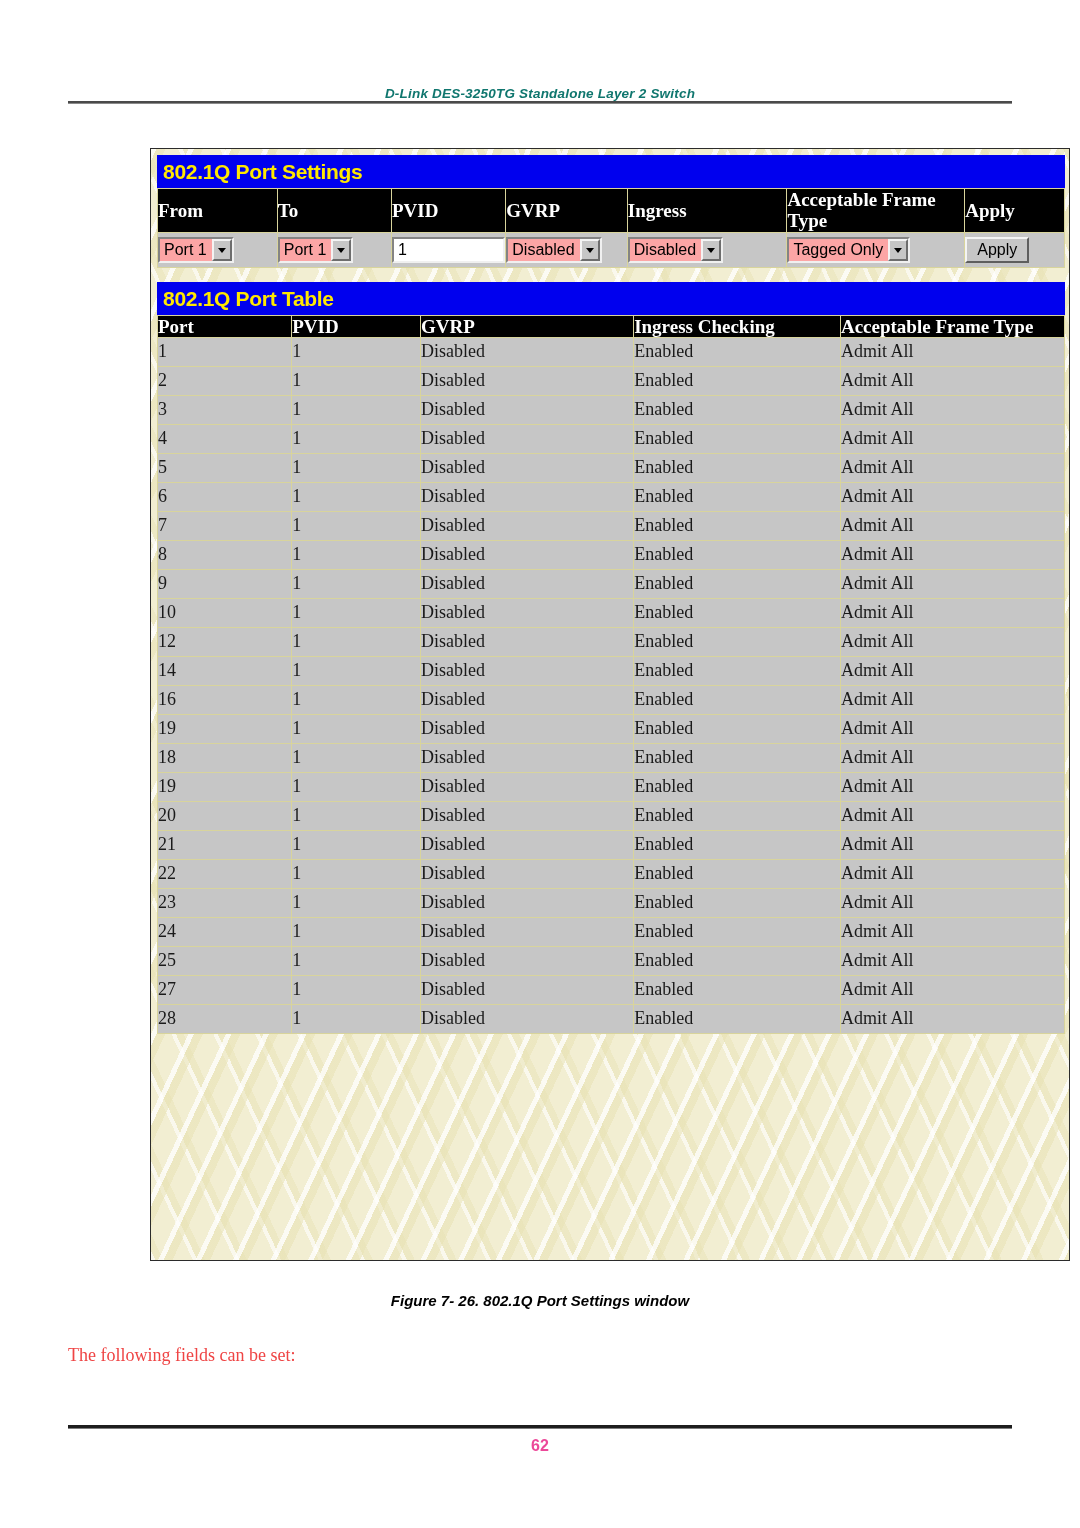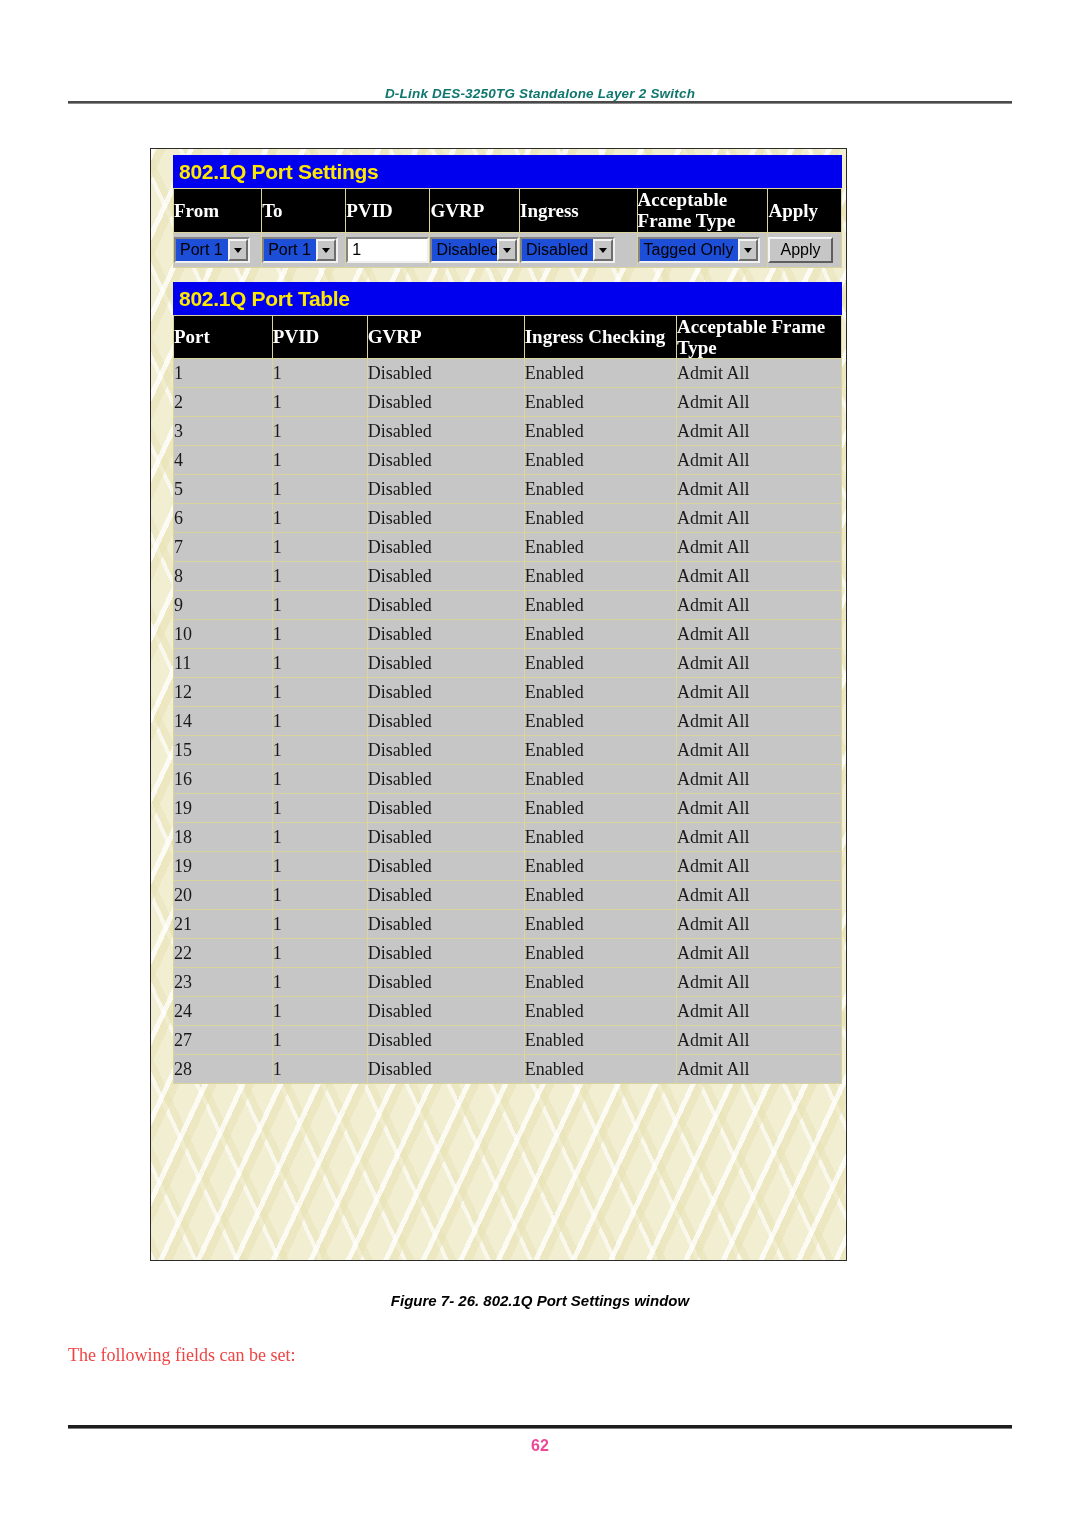--- a/index.html
+++ b/index.html
@@ -41,35 +41,35 @@
     height: 0;
     border-top: 2px solid #4a4a4a;
     border-bottom: 1px solid #8a8a8a;
   }
 
   
   .shot {
     position: absolute;
     left: 150px;
     top: 148px;
-    width: 697px;
+    width: 920px;
     height: 1113px;
     border: 1px solid #2b2b2b;
     box-sizing: border-box;
     background-color: #f2eed2;
     background-image:
       repeating-linear-gradient(115deg,
         rgba(255,255,255,0.75) 0px, rgba(255,255,255,0.75) 5px,
         rgba(232,226,180,0.55) 5px, rgba(232,226,180,0.55) 13px,
         rgba(255,255,255,0.0) 13px, rgba(255,255,255,0.0) 34px),
       repeating-linear-gradient(65deg,
         rgba(255,255,255,0.6) 0px, rgba(255,255,255,0.6) 4px,
         rgba(230,224,175,0.4) 4px, rgba(230,224,175,0.4) 11px,
         rgba(255,255,255,0.0) 11px, rgba(255,255,255,0.0) 38px);
-    padding: 6px 4px 4px 22px;
+    padding: 6px 4px 4px 6px;
   }
 
   
   .titlebar {
     background: #0000ee;
     height: 33px;
     line-height: 33px;
     padding-left: 6px;
     box-sizing: border-box;
   }
@@ -118,21 +118,21 @@
   
   td.fcell {
     background: #c6c6c6;
     padding: 3px 4px 3px 5px;
     height: 34px;
   }
 
   .select-box {
     display: inline-flex;
     align-items: stretch;
-    background: #1d4ed8;
+    background: #fca5a5;
     border: 2px solid;
     border-color: #848484 #f0f0f0 #f0f0f0 #848484;
     height: 26px;
     box-sizing: border-box;
     max-width: 100%;
   }
   .select-label {
     font-family: "Liberation Sans", sans-serif;
     font-size: 16px;
     color: #000000;
@@ -408,48 +408,34 @@
           <td class="dcell">Admit All</td>
         </tr>
         <tr>
           <td class="dcell">10</td>
           <td class="dcell">1</td>
           <td class="dcell">Disabled</td>
           <td class="dcell">Enabled</td>
           <td class="dcell">Admit All</td>
         </tr>
         <tr>
-          <td class="dcell">11</td>
-          <td class="dcell">1</td>
-          <td class="dcell">Disabled</td>
-          <td class="dcell">Enabled</td>
-          <td class="dcell">Admit All</td>
-        </tr>
-        <tr>
           <td class="dcell">12</td>
           <td class="dcell">1</td>
           <td class="dcell">Disabled</td>
           <td class="dcell">Enabled</td>
           <td class="dcell">Admit All</td>
         </tr>
         <tr>
           <td class="dcell">14</td>
           <td class="dcell">1</td>
           <td class="dcell">Disabled</td>
           <td class="dcell">Enabled</td>
           <td class="dcell">Admit All</td>
         </tr>
         <tr>
-          <td class="dcell">15</td>
-          <td class="dcell">1</td>
-          <td class="dcell">Disabled</td>
-          <td class="dcell">Enabled</td>
-          <td class="dcell">Admit All</td>
-        </tr>
-        <tr>
           <td class="dcell">16</td>
           <td class="dcell">1</td>
           <td class="dcell">Disabled</td>
           <td class="dcell">Enabled</td>
           <td class="dcell">Admit All</td>
         </tr>
         <tr>
           <td class="dcell">19</td>
           <td class="dcell">1</td>
           <td class="dcell">Disabled</td>
@@ -493,20 +479,27 @@
         </tr>
         <tr>
           <td class="dcell">23</td>
           <td class="dcell">1</td>
           <td class="dcell">Disabled</td>
           <td class="dcell">Enabled</td>
           <td class="dcell">Admit All</td>
         </tr>
         <tr>
           <td class="dcell">24</td>
+          <td class="dcell">1</td>
+          <td class="dcell">Disabled</td>
+          <td class="dcell">Enabled</td>
+          <td class="dcell">Admit All</td>
+        </tr>
+        <tr>
+          <td class="dcell">25</td>
           <td class="dcell">1</td>
           <td class="dcell">Disabled</td>
           <td class="dcell">Enabled</td>
           <td class="dcell">Admit All</td>
         </tr>
         <tr>
           <td class="dcell">27</td>
           <td class="dcell">1</td>
           <td class="dcell">Disabled</td>
           <td class="dcell">Enabled</td>

